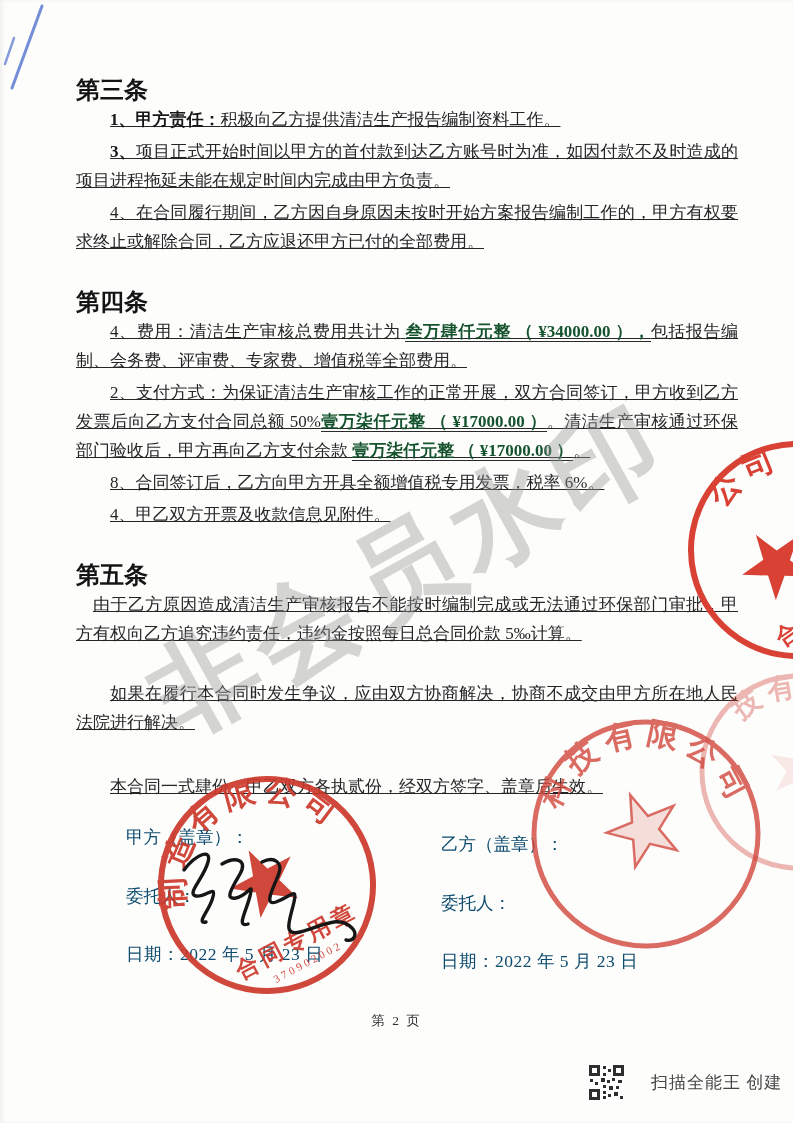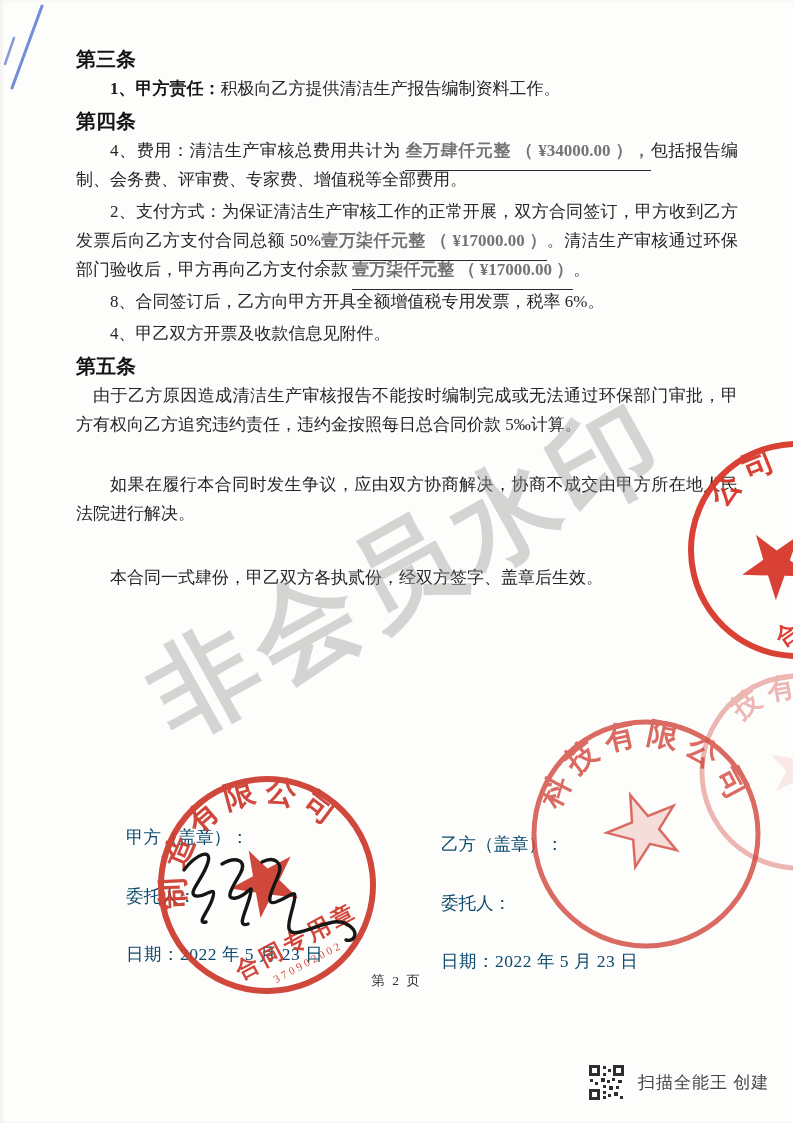--- a/index.html
+++ b/index.html
@@ -13,28 +13,28 @@
     background:#fdfdfc; overflow:hidden;
     box-shadow:inset 2px 0 4px rgba(0,0,0,.06);
   }
   
   .content {
     position:absolute; left:76px; top:44px; width:662px;
     font-size:17px; line-height:29px; color:#262626;
     text-align:justify; z-index:2;
   }
   .clause-heading {
-    font-size:20px; font-weight:bold; color:#141414; line-height:30px;
-  }
-  .item { text-indent:2em; margin-bottom:3px; }
+    font-size:24px; font-weight:bold; color:#141414; line-height:30px;margin-top:31px;
+  }
+  .item { text-indent:2em; margin-bottom:3px;text-decoration:underline; }
   .item .lead { font-weight:bold; color:#171717; }
   .indent1 { text-indent:1em; }
   .u {
-    font-weight:bold; color:#737373;
-    border-bottom:1.6px solid #2a2a2a; padding-bottom:10px;
+    font-weight:bold; color:#14532d;
+    border-bottom:1.6px solid #2a2a2a; padding-bottom:0;
   }
   .gap-sm { height:6px; } .gap-md { height:22px; } .gap-lg { height:26px; }
   
   .sig-block {
     position:absolute; left:126px; top:822px; width:600px;
     font-size:17.5px; color:#0c4a6e; z-index:2;
   }
   .sig-grid { display:grid; grid-template-columns:315px 1fr; }
   .sig-line { height:30px; line-height:30px; }
   .sig-agent { margin-top:29px; }
@@ -53,44 +53,46 @@
     position:absolute; left:108px; top:498px; width:600px;
     transform:rotate(-29deg);
     font-size:106px; font-weight:bold; letter-spacing:8px;
     color:rgba(150,150,150,.40); white-space:nowrap;
     text-align:center; z-index:5; pointer-events:none;
   }
   
   .pen-mark { position:absolute; left:0; top:0; z-index:2; }
   
   .page-number {
-    position:absolute; left:0; top:972px; width:100%;
+    position:absolute; left:0; top:1012px; width:100%;
     text-align:center; font-size:13.5px; color:#333; letter-spacing:2px; z-index:2;
   }
   .scan-credit {
     position:absolute; left:588px; top:1062px; height:40px;
-    display:flex; align-items:center; gap:13px; z-index:2;text-align:center;
+    display:flex; align-items:center; gap:26px; z-index:2;text-align:center;
   }
   .scan-credit-text { font-size:17px; color:#454545; letter-spacing:1px; }
   .seal-text { font-family:"Liberation Serif","DejaVu Serif",serif; }
 </style>
 </head>
 <body>
 
 <div class="page">
 
   <svg class="pen-mark" width="60" height="110" viewBox="0 0 60 110">
     <path d="M 42,6 L 12,88" stroke="#5b79cf" stroke-width="3" fill="none" stroke-linecap="round" opacity=".85"></path>
     <path d="M 14,38 L 5,64" stroke="#5b79cf" stroke-width="2.4" fill="none" stroke-linecap="round" opacity=".75"></path>
   </svg>
 
   <div class="content">
 
     <div class="clause-heading">第三条</div>
     <p class="item"><span class="lead">1、甲方责任：</span><span>积极向乙方提供清洁生产报告编制资料工作。</span></p>
+    <p class="item"><span class="lead">3、</span><span>项目正式开始时间以甲方的首付款到达乙方账号时为准，如因付款不及时造成的项目进程拖延未能在规定时间内完成由甲方负责。</span></p>
+    <p class="item"><span>4、</span><span>在合同履行期间，乙方因自身原因未按时开始方案报告编制工作的，甲方有权要求终止或解除合同，乙方应退还甲方已付的全部费用。</span></p>
 
     <div class="clause-heading">第四条</div>
     <p class="item"><span>4、费用：清洁生产审核总费用共计为</span> <span class="u">叁万肆仟元整 （ ¥34000.00 ），</span><span>包括报告编制、会务费、评审费、专家费、增值税等全部费用。</span></p>
     <p class="item"><span>2、支付方式：为保证清洁生产审核工作的正常开展，双方合同签订，甲方收到乙方发票后向乙方支付合同总额 50%</span><span class="u">壹万柒仟元整 （ ¥17000.00 ）</span><span>。清洁生产审核通过环保部门验收后，甲方再向乙方支付余款</span> <span class="u">壹万柒仟元整 （ ¥17000.00 ）</span><span>。</span></p>
     <p class="item">8、合同签订后，乙方向甲方开具全额增值税专用发票，税率 6%。</p>
     <p class="item">4、甲乙双方开票及收款信息见附件。</p>
 
     <div class="clause-heading">第五条</div>
     <p class="item indent1">由于乙方原因造成清洁生产审核报告不能按时编制完成或无法通过环保部门审批，甲方有权向乙方追究违约责任，违约金按照每日总合同价款 5‰计算。</p>
 

